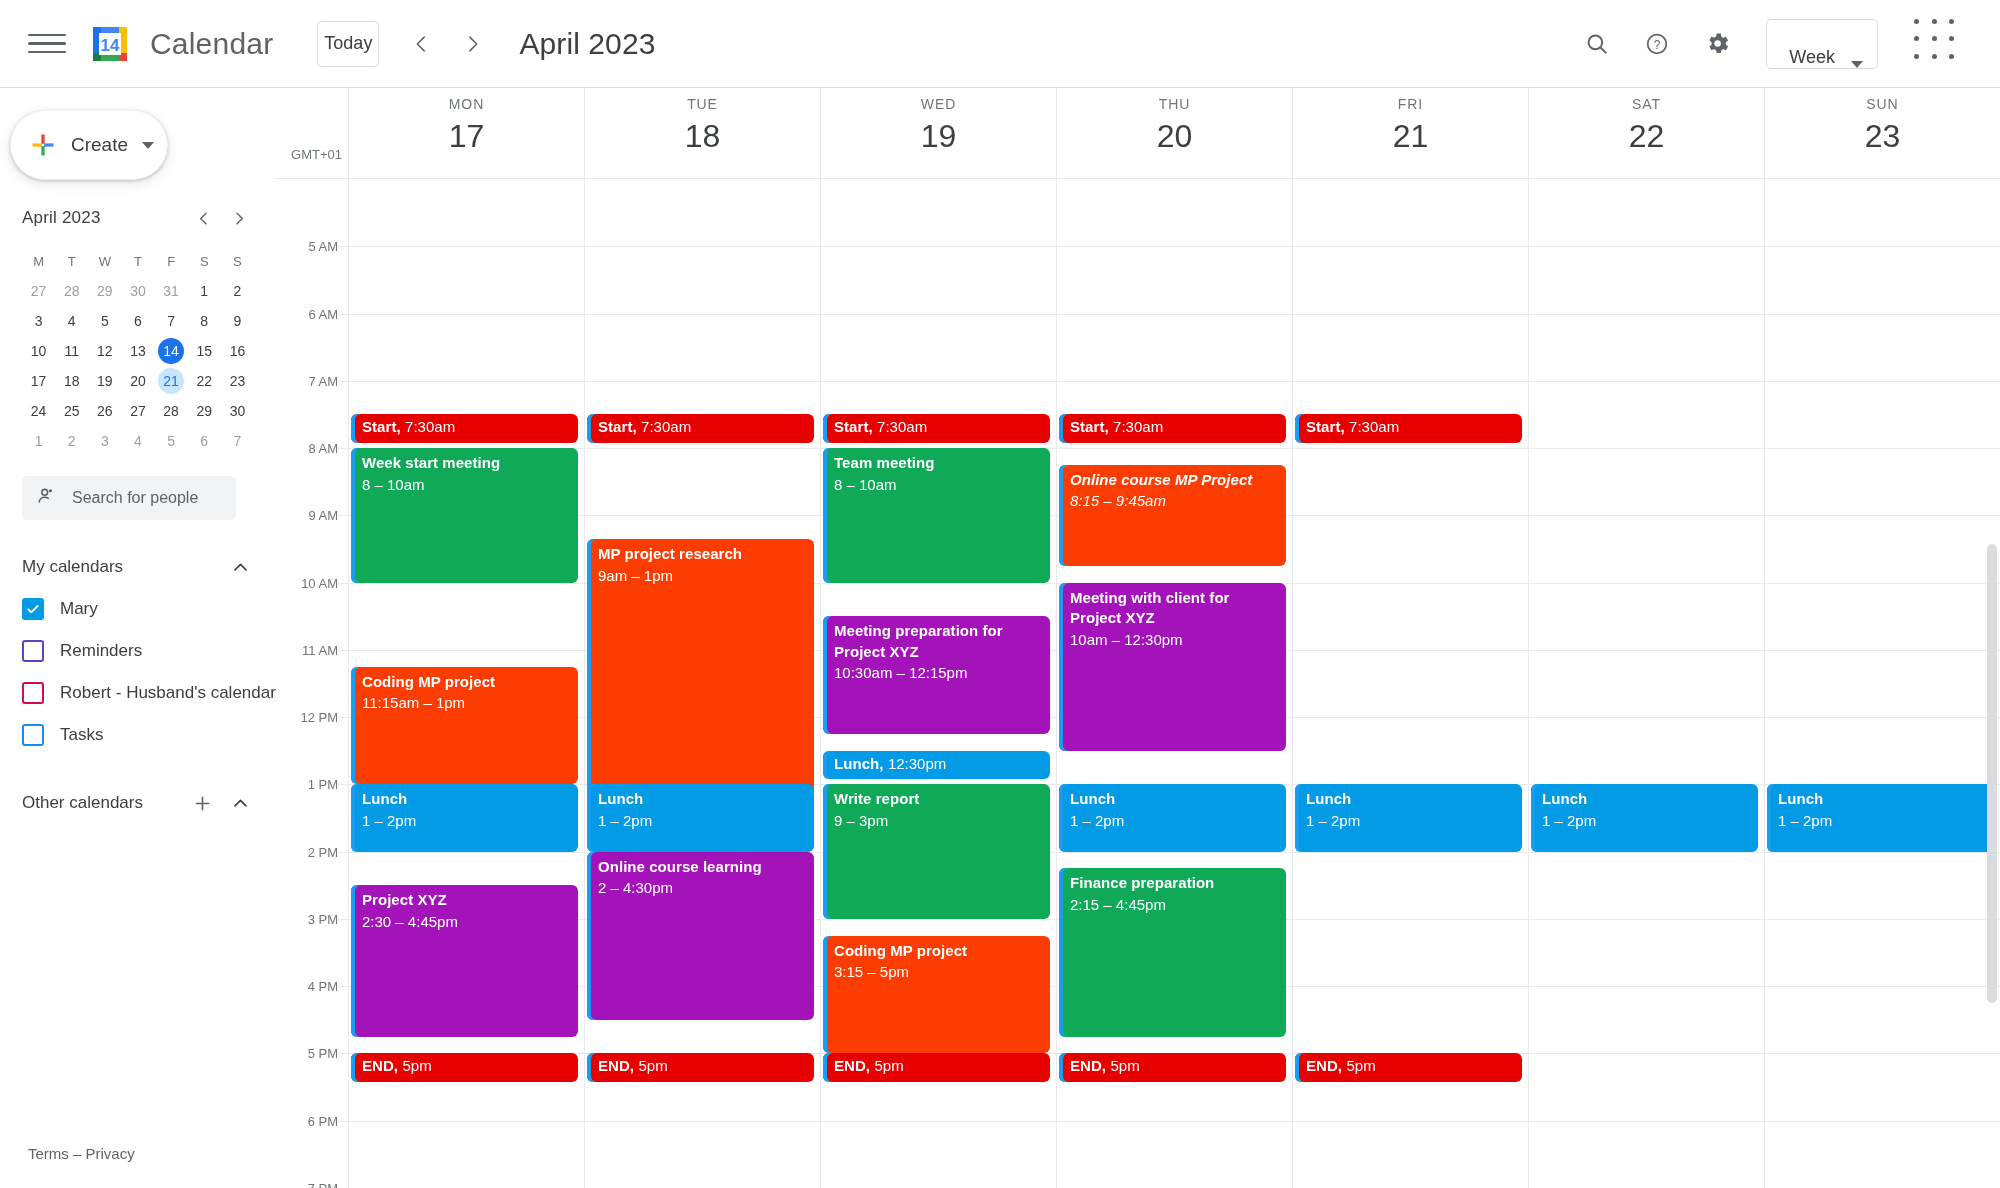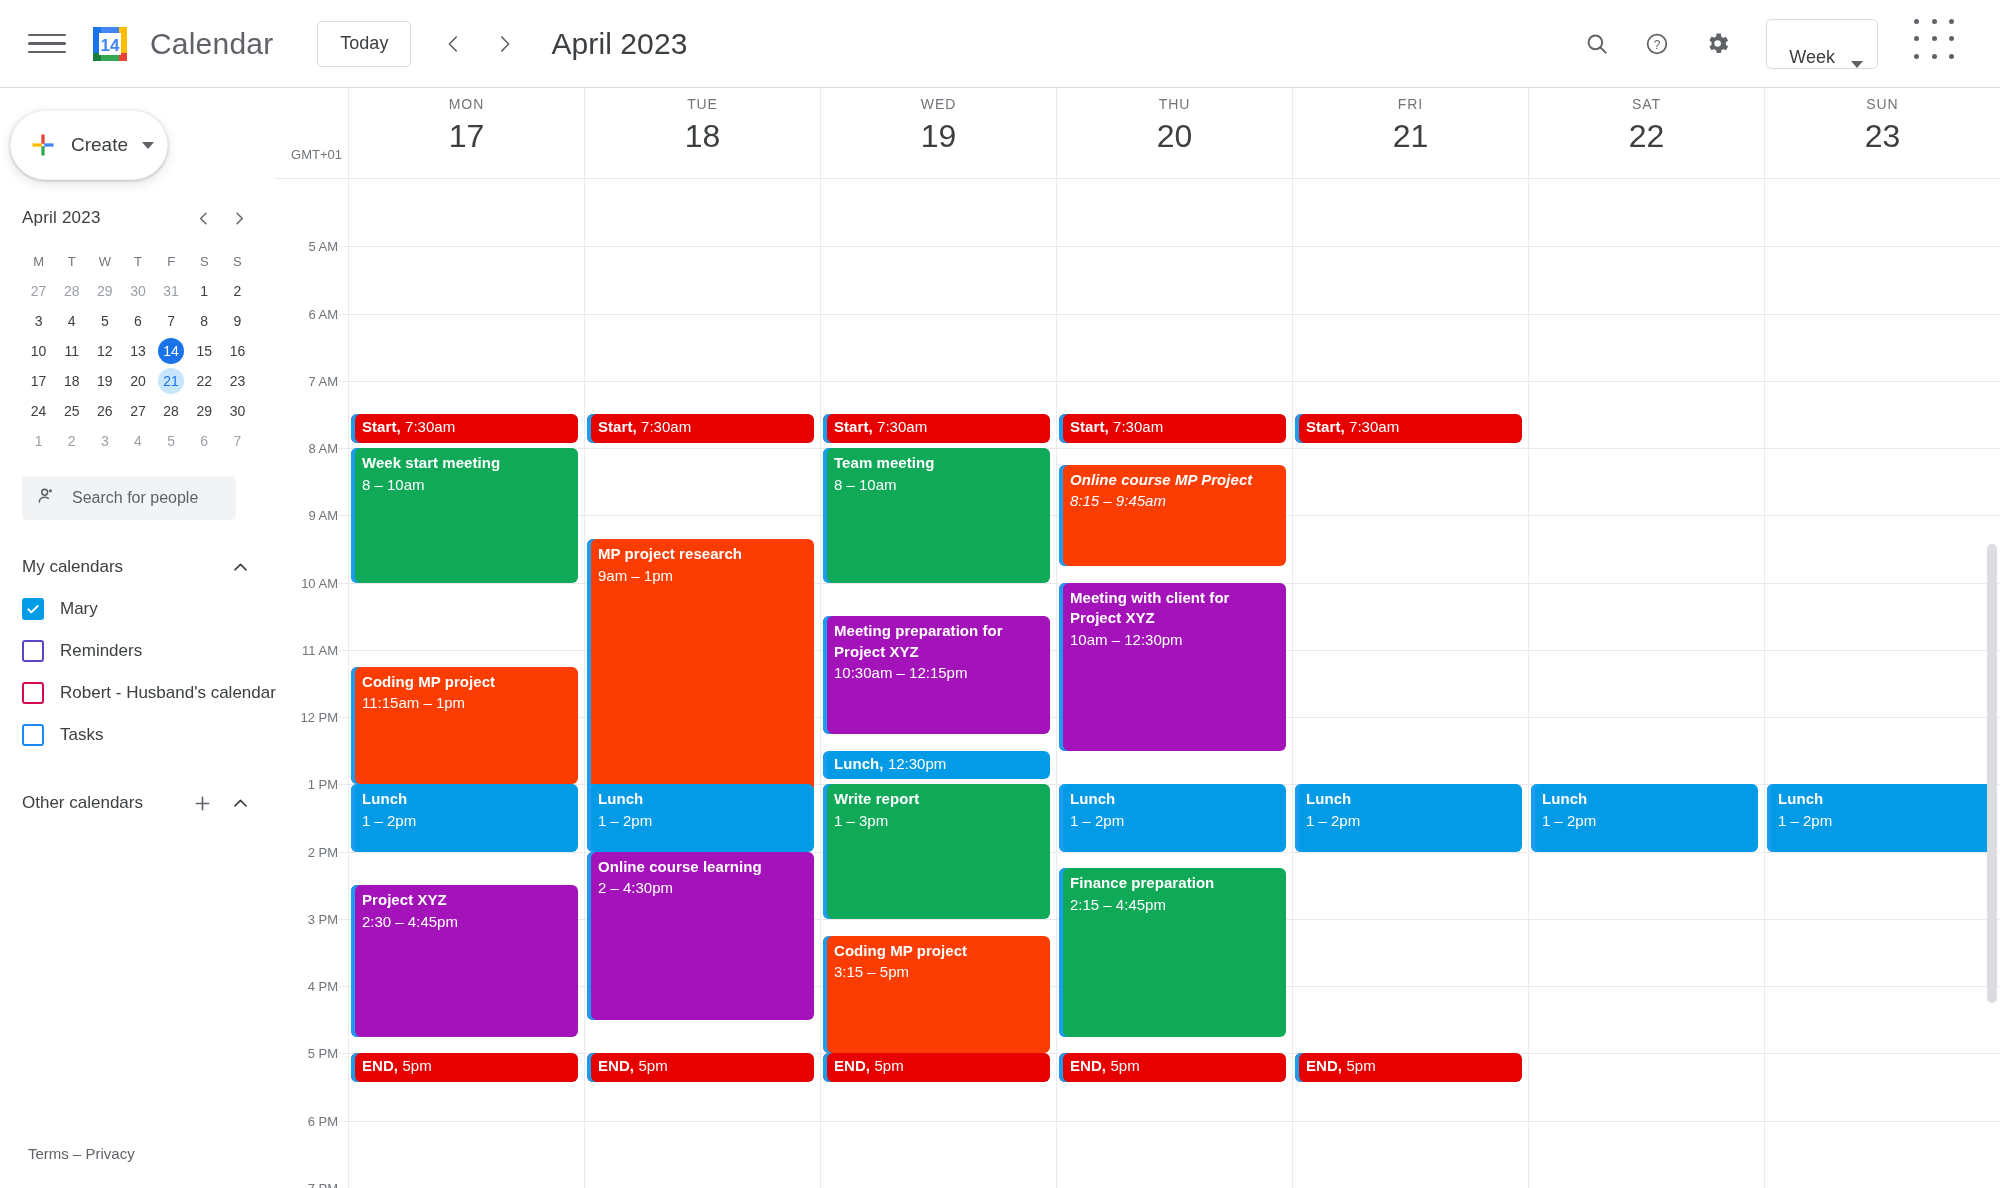--- a/index.html
+++ b/index.html
@@ -27,21 +27,21 @@
   .hamburger span { display: block; height: 2.5px; background: #5f6368; border-radius: 2px; }
 
   .logo-wrap { display: flex; align-items: center; gap: 16px; }
   .gcal-logo {
     width: 48px; height: 48px; position: relative; flex: none;
   }
   .brand-title { font-size: 30px; color: #5f6368; font-weight: 400; letter-spacing: .2px; }
 
   .today-btn {
     margin-left: 44px;
-    height: 46px; padding: 0 22px;
+    height: 46px; padding: 0 6px;
     border: 1px solid #dadce0; border-radius: 5px;
     background: #fff; color: #3c4043;
     font-size: 18px; font-family: inherit;
     cursor: pointer; display: flex; align-items: center;
   }
   .navarrows { display: flex; align-items: center; margin-left: 18px; gap: 4px; }
   .navbtn {
     width: 48px; height: 48px; border-radius: 50%;
     border: none; background: transparent; cursor: pointer;
     display: flex; align-items: center; justify-content: center;
@@ -589,21 +589,21 @@
               <div class="hline" style="top: 60%;"></div>
               <div class="hline" style="top: 66.6667%;"></div>
               <div class="hline" style="top: 73.3333%;"></div>
               <div class="hline" style="top: 80%;"></div>
               <div class="hline" style="top: 86.6667%;"></div>
               <div class="hline" style="top: 93.3333%;"></div>
               <div class="ev compact" style="top: 23.3333%; height: 2.8%; background: rgb(230, 0, 0); box-shadow: rgb(26, 156, 240) 4px 0px 0px 0px inset;"><span class="t">Start,</span> <span class="s">7:30am</span></div>
               <div class="ev" style="top: 26.6667%; height: 13.3333%; background: rgb(15, 169, 88); box-shadow: rgb(26, 156, 240) 4px 0px 0px 0px inset;"><span class="t">Team meeting</span><div class="s">8 – 10am</div></div>
               <div class="ev" style="top: 43.3333%; height: 11.6667%; background: rgb(164, 19, 185); box-shadow: rgb(26, 156, 240) 4px 0px 0px 0px inset;"><span class="t">Meeting preparation for Project XYZ</span><div class="s">10:30am – 12:15pm</div></div>
               <div class="ev compact" style="top: 56.6667%; height: 2.8%; background: rgb(3, 155, 229); box-shadow: rgb(26, 156, 240) 4px 0px 0px 0px inset;"><span class="t">Lunch,</span> <span class="s">12:30pm</span></div>
-              <div class="ev" style="top: 60%; height: 13.3333%; background: rgb(15, 169, 88); box-shadow: rgb(26, 156, 240) 4px 0px 0px 0px inset;"><span class="t">Write report</span><div class="s">1 – 3pm</div></div>
+              <div class="ev" style="top: 60%; height: 13.3333%; background: rgb(15, 169, 88); box-shadow: rgb(26, 156, 240) 4px 0px 0px 0px inset;"><span class="t">Write report</span><div class="s">9 – 3pm</div></div>
               <div class="ev" style="top: 75%; height: 11.6667%; background: rgb(252, 61, 3); box-shadow: rgb(26, 156, 240) 4px 0px 0px 0px inset;"><span class="t">Coding MP project</span><div class="s">3:15 – 5pm</div></div>
               <div class="ev compact" style="top: 86.6667%; height: 2.8%; background: rgb(230, 0, 0); box-shadow: rgb(26, 156, 240) 4px 0px 0px 0px inset;"><span class="t">END,</span> <span class="s">5pm</span></div>
             </div>
             <div class="day-col">
               <div class="hline" style="top: 6.66667%;"></div>
               <div class="hline" style="top: 13.3333%;"></div>
               <div class="hline" style="top: 20%;"></div>
               <div class="hline" style="top: 26.6667%;"></div>
               <div class="hline" style="top: 33.3333%;"></div>
               <div class="hline" style="top: 40%;"></div>

